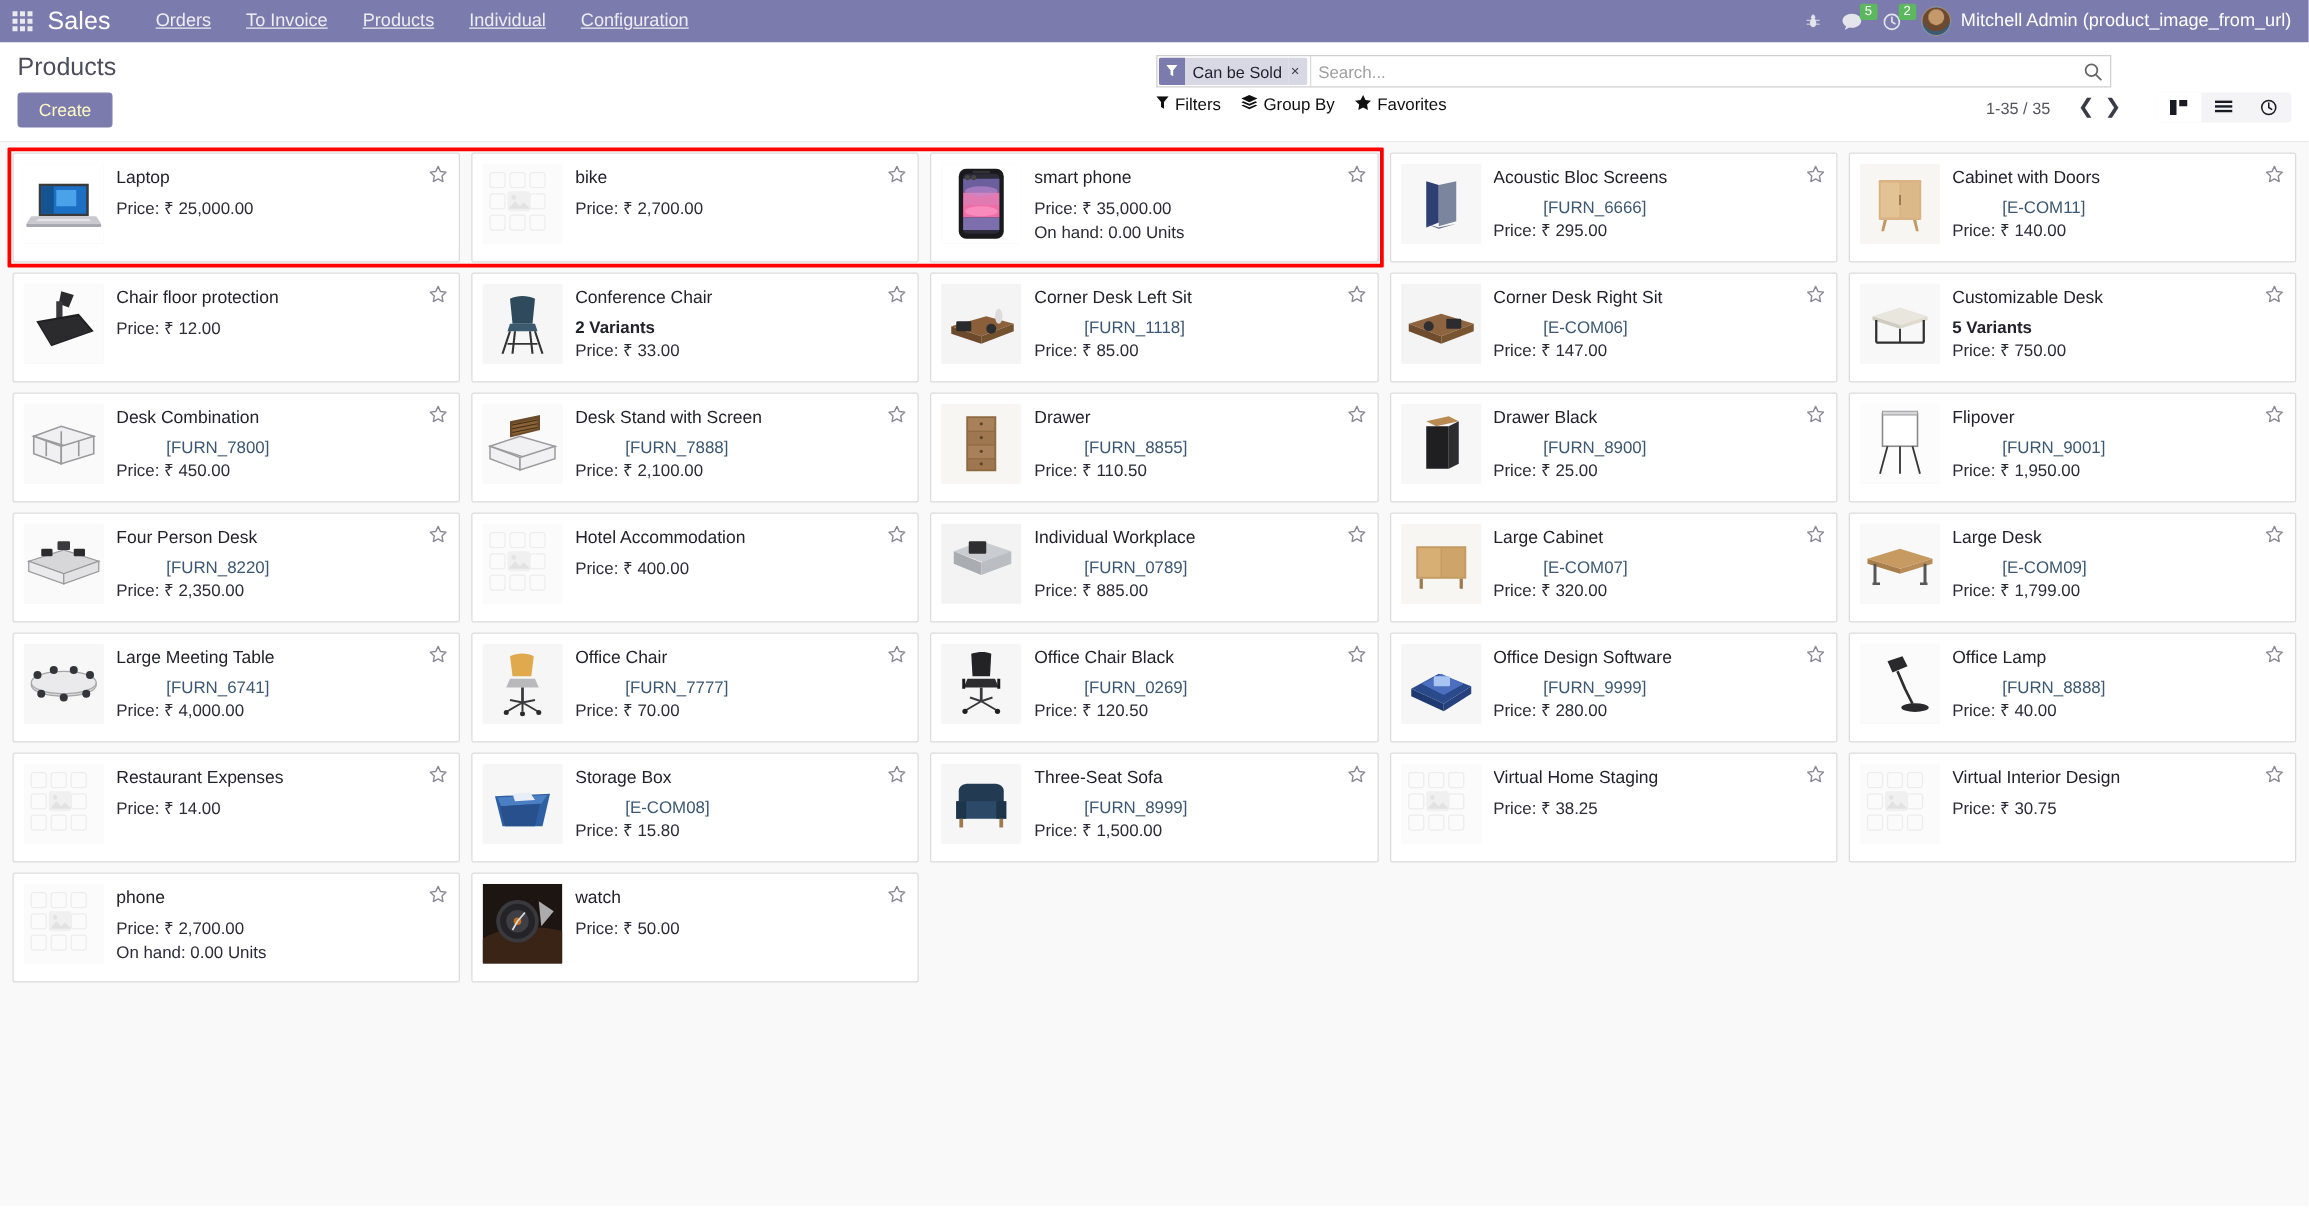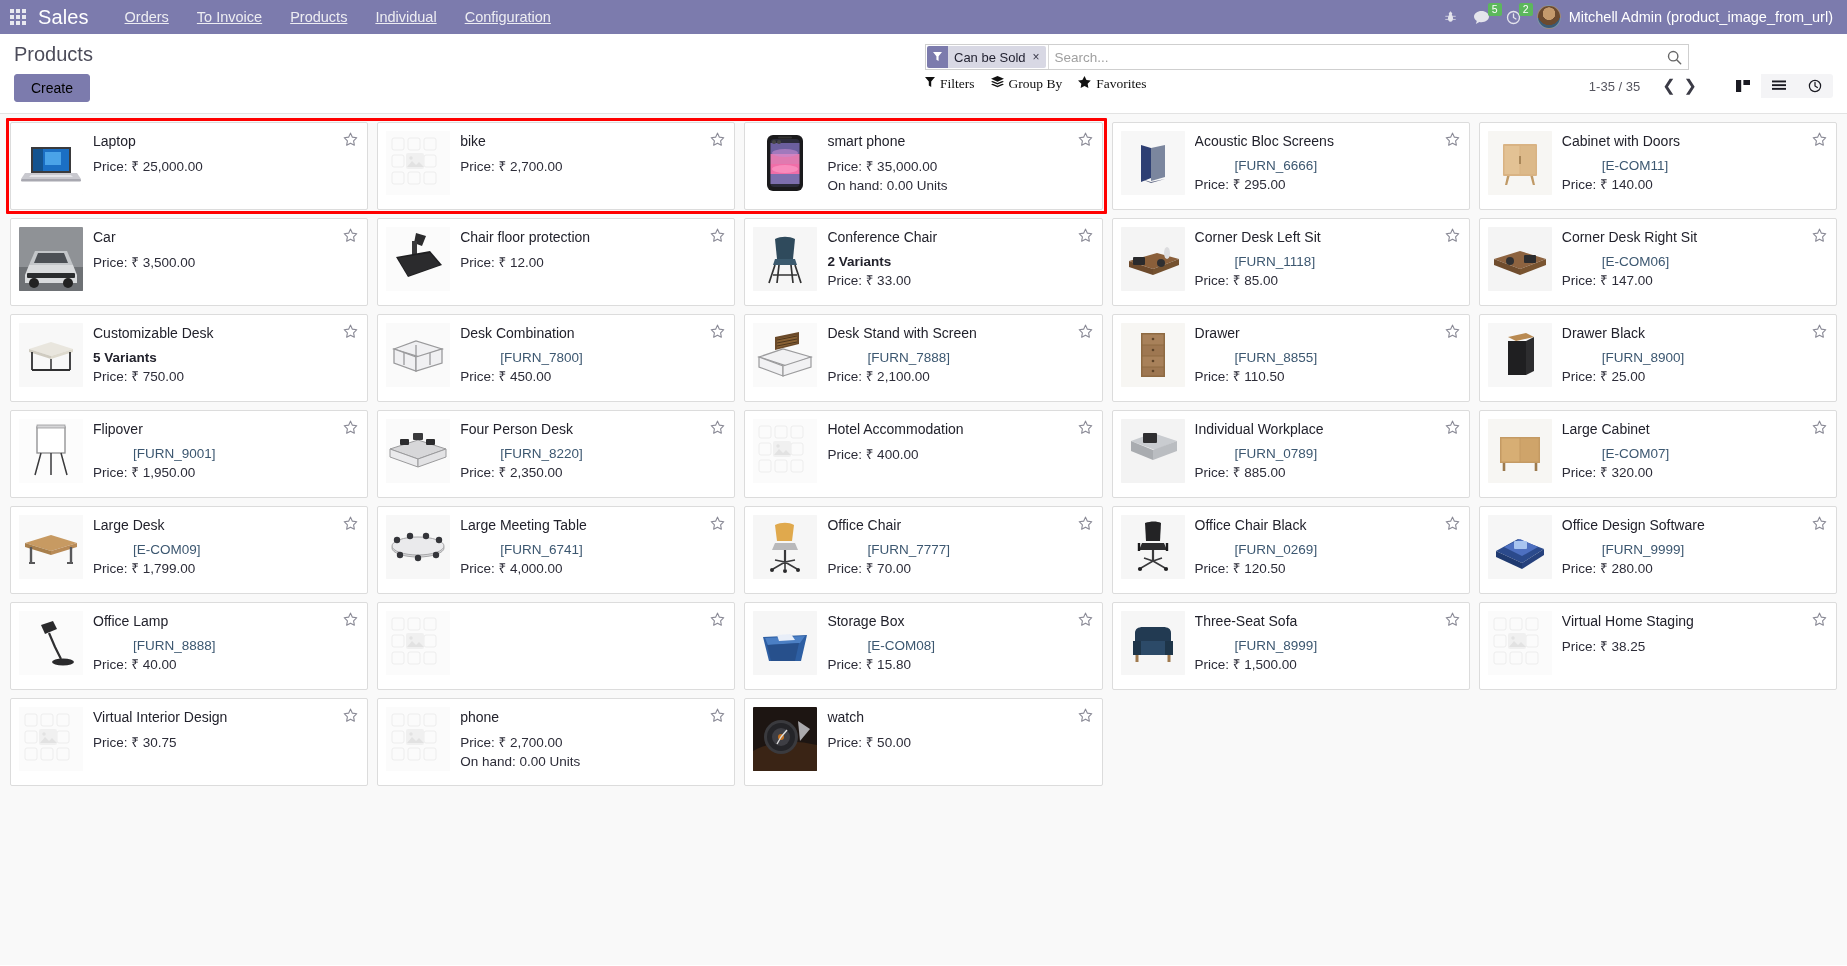--- a/index.html
+++ b/index.html
@@ -99,21 +99,21 @@
   .page-title {
     font-size: 20px;
     color: #4c4c5a;
     font-weight: 400;
     line-height: 28px;
     margin-bottom: 6px;
   }
   .btn-create {
     background: #7C7BAD;
     border: 1px solid #7C7BAD;
-    color: #000000;
+    color: #fef9c3;
     font-size: 14px;
     padding: 5px 16px;
     border-radius: 3px;
     cursor: pointer;
     font-family: inherit;
   }
 
   
   .searchview-wrap {
     position: absolute;
@@ -183,21 +183,21 @@
     left: 925px;
     top: 42px;
     display: flex;
     align-items: center;
     gap: 16px;
     font-size: 13.5px;
     color: #111;
   }
   .filter-btn {
     display: flex; align-items: center; gap: 5px;
-    cursor: pointer; color: #0f0f0f; white-space: nowrap; font-family: Liberation Serif, serif;
+    cursor: pointer; color: #0f0f0f; white-space: nowrap;
   }
 
   .pager-zone {
     position: absolute;
     right: 14px;
     top: 40px;
     display: flex;
     align-items: center;
     gap: 22px;
   }
@@ -552,41 +552,20 @@
           <div class="k-code">[E-COM11]</div>
           <div class="k-price">Price: ₹ 140.00</div>
         </div>
         <span class="k-star"><svg width="15" height="15" viewBox="0 0 16 16" fill="none" stroke="#8a8a96" stroke-width="1.2">
             <path d="M8 1.2l2 4.3 4.7.6-3.4 3.3.8 4.7L8 11.9 3.9 14.1l.8-4.7L1.3 6.1 6 5.5z" stroke-linejoin="round"></path>
           </svg></span>
       </div>
       <div class="k-card">
         <div class="k-img">
           <svg viewBox="0 0 64 64">
-            <rect width="64" height="64" fill="#8f9296"></rect>
-    <rect y="40" width="64" height="24" fill="#6e7175"></rect>
-    <path d="M10 38h44l4 10v8H6v-8z" fill="#d9dbdd"></path>
-    <path d="M16 24h32l6 14H10z" fill="#c3c6c9"></path>
-            <path d="M19 26h26l4 10H15z" fill="#4c5055"></path>
-    <rect x="8" y="46" width="48" height="5" rx="1" fill="#2a2c2e"></rect>
-    <circle cx="15" cy="56" r="5" fill="#222"></circle>
-            <circle cx="49" cy="56" r="5" fill="#222"></circle>
-          </svg>
-        </div>
-        <div class="k-body">
-          <div class="k-name">Car</div>
-          <div class="k-price">Price: ₹ 3,500.00</div>
-        </div>
-        <span class="k-star"><svg width="15" height="15" viewBox="0 0 16 16" fill="none" stroke="#8a8a96" stroke-width="1.2">
-            <path d="M8 1.2l2 4.3 4.7.6-3.4 3.3.8 4.7L8 11.9 3.9 14.1l.8-4.7L1.3 6.1 6 5.5z" stroke-linejoin="round"></path>
-          </svg></span>
-      </div>
-      <div class="k-card">
-        <div class="k-img">
-          <svg viewBox="0 0 64 64">
             <rect width="64" height="64" fill="#fbfbfb"></rect>
     <path d="M30 6l10 3-4 10-8-3z" fill="#2c2c2e"></path>
             <rect x="26" y="14" width="5" height="14" fill="#3a3a3c"></rect>
     <path d="M10 30l34-6 12 14-34 12z" fill="#1f1f21"></path>
     <path d="M12 31l32-5 10 12-32 11z" fill="#2b2b2d"></path>
           </svg>
         </div>
         <div class="k-body">
           <div class="k-name">Chair floor protection</div>
           <div class="k-price">Price: ₹ 12.00</div>
@@ -1013,20 +992,24 @@
     <rect x="38" y="24" width="12" height="12" rx="2"></rect>
               <rect x="6" y="41" width="12" height="12" rx="2"></rect>
     <rect x="22" y="41" width="12" height="12" rx="2"></rect>
               <rect x="38" y="41" width="12" height="12" rx="2"></rect>
             </g>
     <rect x="20" y="22" width="18" height="16" rx="2" fill="#f0f0f0"></rect>
     <circle cx="25" cy="27" r="1.8" fill="#e2e2e2"></circle>
             <path d="M21 36l5-6 4 4 3-3 5 5z" fill="#e2e2e2"></path>
           </svg>
         </div>
+        <div class="k-body">
+          <div class="k-name">Restaurant Expenses</div>
+          <div class="k-price">Price: ₹ 14.00</div>
+        </div>
         <span class="k-star"><svg width="15" height="15" viewBox="0 0 16 16" fill="none" stroke="#8a8a96" stroke-width="1.2">
             <path d="M8 1.2l2 4.3 4.7.6-3.4 3.3.8 4.7L8 11.9 3.9 14.1l.8-4.7L1.3 6.1 6 5.5z" stroke-linejoin="round"></path>
           </svg></span>
       </div>
       <div class="k-card">
         <div class="k-img">
           <svg viewBox="0 0 64 64">
             <rect width="64" height="64" fill="#f6f6f6"></rect>
     <path d="M10 26l44-2-6 26H16z" fill="#2e5fa3"></path>
     <path d="M12 27l40-2-5 7-32 2z" fill="#4b7fc4"></path>

